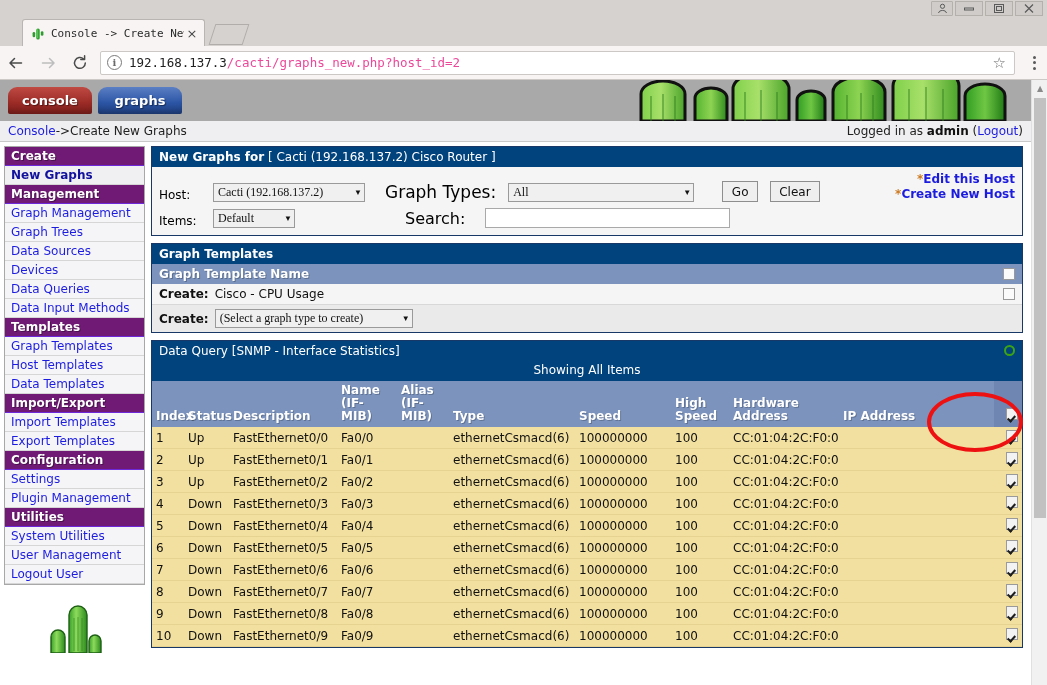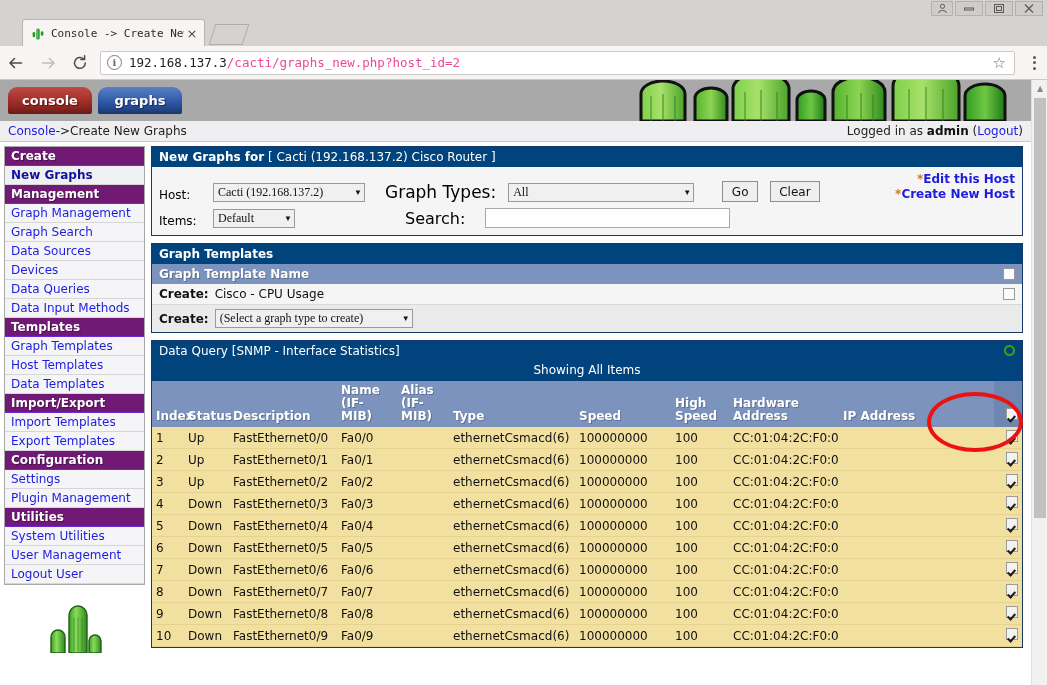--- a/index.html
+++ b/index.html
@@ -483,21 +483,21 @@
   <div class="body-wrap">
 
     <div class="sidebar">
       <div class="menu">
 
         <div class="menu-header">Create</div>
         <div class="menu-item selected">New Graphs</div>
 
         <div class="menu-header">Management</div>
         <div class="menu-item">Graph Management</div>
-        <div class="menu-item">Graph Search</div>
+        <div class="menu-item">Graph Trees</div>
         <div class="menu-item">Data Sources</div>
         <div class="menu-item">Devices</div>
 
         <div class="menu-item">Data Queries</div>
         <div class="menu-item">Data Input Methods</div>
 
         <div class="menu-header">Templates</div>
         <div class="menu-item">Graph Templates</div>
         <div class="menu-item">Host Templates</div>
         <div class="menu-item">Data Templates</div>

